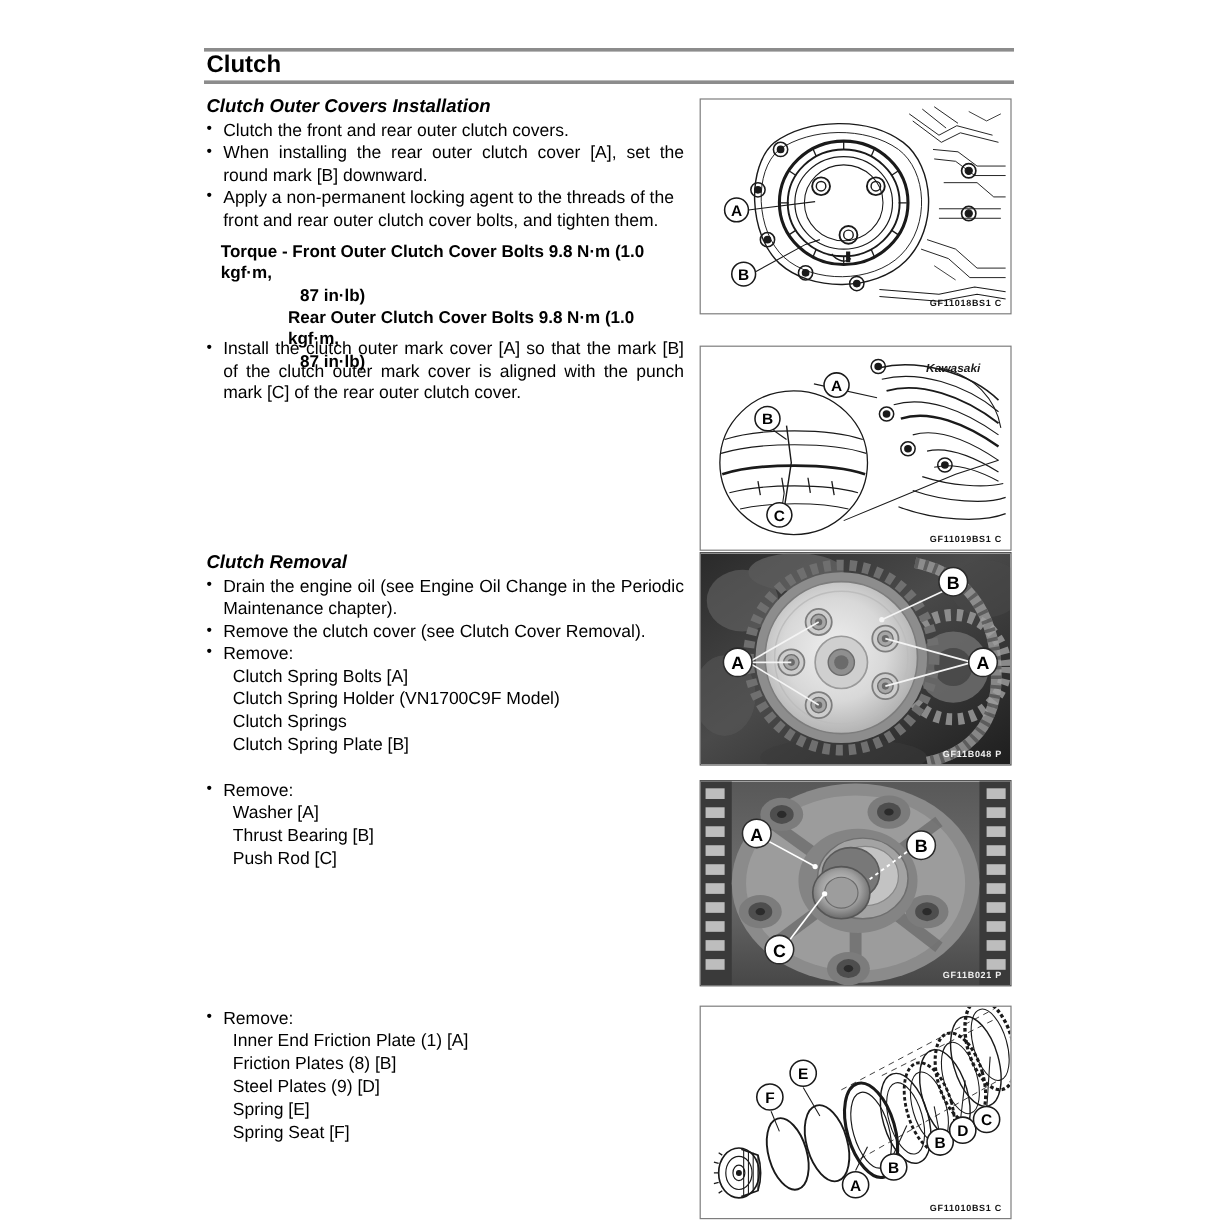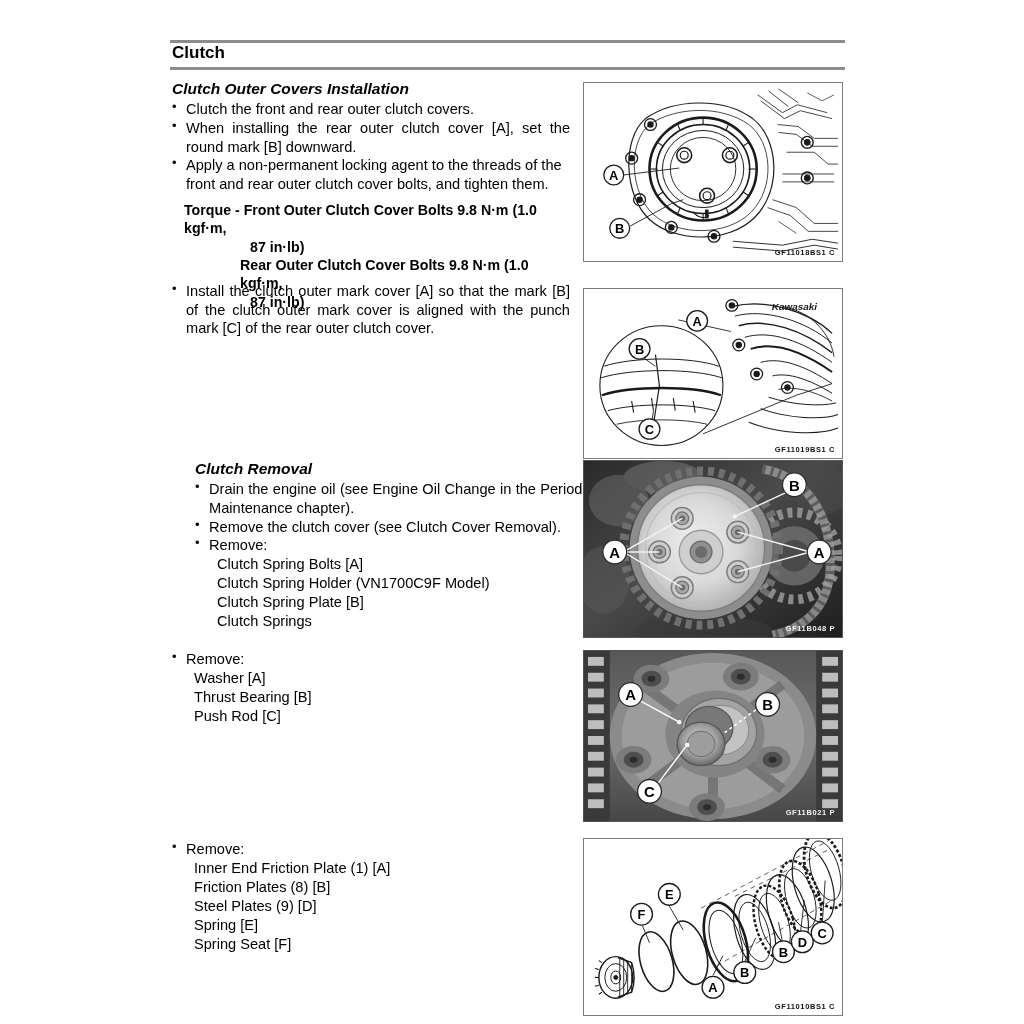--- a/index.html
+++ b/index.html
@@ -44,21 +44,21 @@
     height: 3px;
     background: #8c8c8c;
   }
   .rule.top { top: 40px; }
   .rule.bottom { top: 67px; }
 
   .section-title {
     position: absolute;
     left: 172px;
     top: 44px;
-    font-size: 17px;
+    font-size: 20px;
     font-weight: bold;
     line-height: 1;
   }
 
   .sub-head {
     font-size: 15.5px;
     font-weight: bold;
     font-style: italic;
     margin: 0 0 2px 0;
     line-height: 1.18;
@@ -155,32 +155,32 @@
       <div class="torque-line2">87 in·lb)</div>
       <div class="torque-line3">Rear Outer Clutch Cover Bolts 9.8 N·m (1.0 kgf·m,</div>
       <div class="torque-line4">87 in·lb)</div>
     </div>
   </div>
 
   <div class="tgroup" style="top:282px;">
     <div class="bullet justify">Install the clutch outer mark cover [A] so that the mark [B] of the clutch outer mark cover is aligned with the punch mark [C] of the rear outer clutch cover.</div>
   </div>
 
-  <div class="tgroup" style="top:460px;margin-left:23px;">
+  <div class="tgroup" style="top:460px;">
     <div class="sub-head">Clutch Removal</div>
     <ul class="bullet-list">
       <li class="bullet justify">Drain the engine oil (see Engine Oil Change in the Periodic Maintenance chapter).</li>
       <li class="bullet">Remove the clutch cover (see Clutch Cover Removal).</li>
       <li class="bullet">Remove:</li>
     </ul>
     <ul class="sub-items">
       <li>Clutch Spring Bolts [A]</li>
       <li>Clutch Spring Holder (VN1700C9F Model)</li>
+      <li>Clutch Springs</li>
       <li>Clutch Spring Plate [B]</li>
-      <li>Clutch Springs</li>
     </ul>
   </div>
 
   <div class="tgroup" style="top:650px;">
     <ul class="bullet-list">
       <li class="bullet">Remove:</li>
     </ul>
     <ul class="sub-items">
       <li>Washer [A]</li>
       <li>Thrust Bearing [B]</li>

